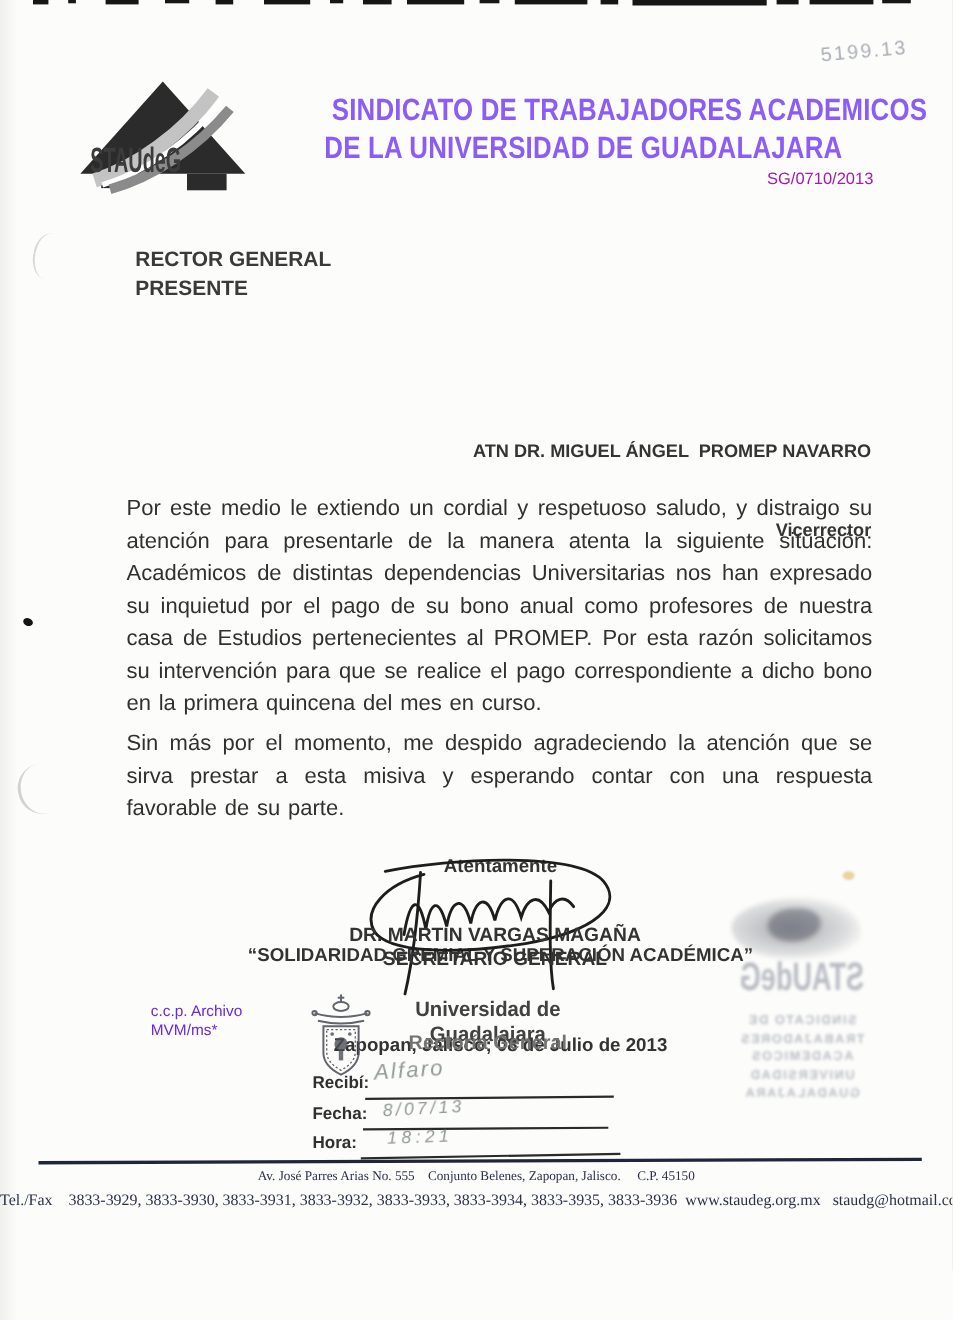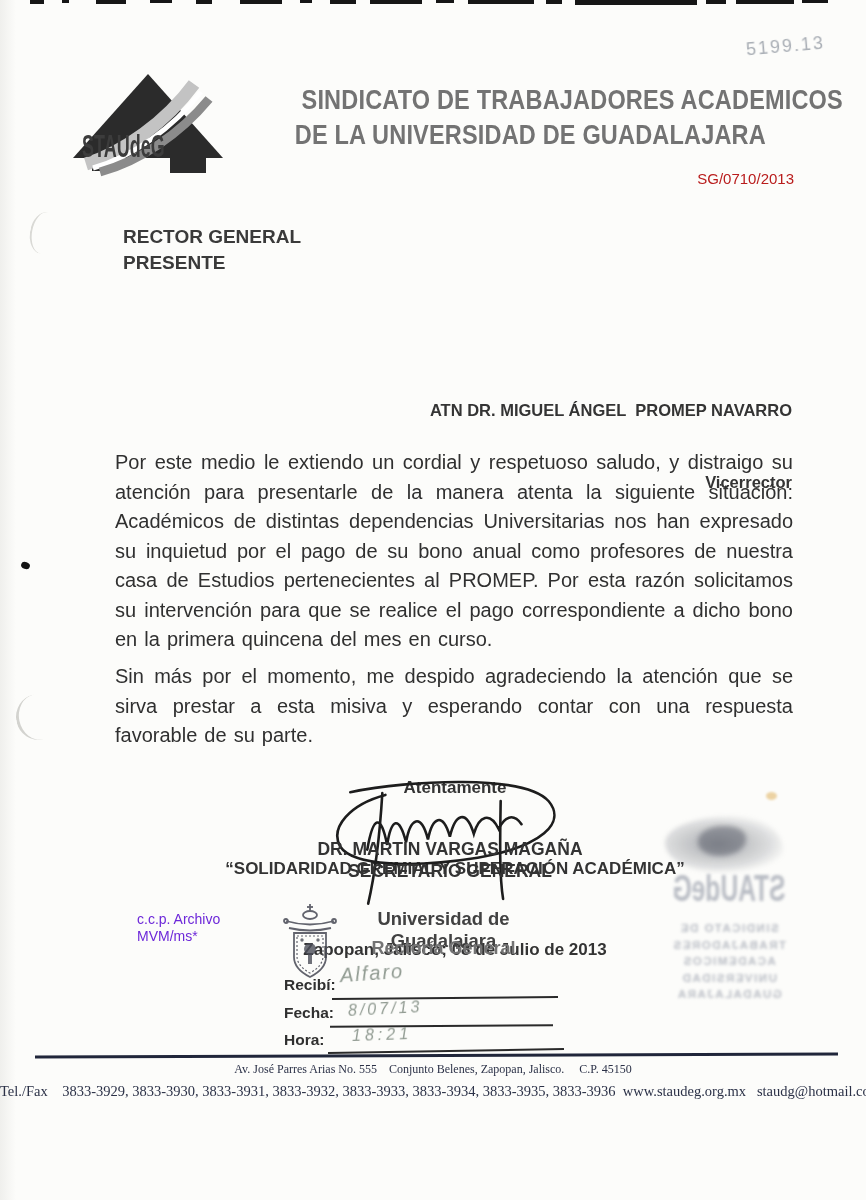--- a/index.html
+++ b/index.html
@@ -16,26 +16,26 @@
     border-left:2px solid #d9d9d5;border-radius:50%;transform:rotate(10deg);}
   .arc2{position:absolute;left:16px;top:694px;width:42px;height:46px;
     border-left:3px solid #d3d3cf;border-radius:50%;transform:rotate(-12deg);}
   .ink-dot{position:absolute;left:21px;top:562px;width:9px;height:7px;
     background:#141414;border-radius:50%;transform:rotate(20deg);}
   
   .logo-svg{position:absolute;left:70px;top:72px;}
   .logo-text{position:absolute;left:82px;top:128px;font-size:25px;font-weight:700;
     color:#3c3c3c;transform:scale(.72,1.28);transform-origin:0 0;letter-spacing:0;}
   .title-block{position:absolute;left:250px;top:82px;width:530px;text-align:center;
-    font-weight:700;color:#737373;line-height:35px;font-size:28px;}
+    font-weight:700;color:#8b5cf6;line-height:35px;font-size:28px;}
   .title-line{display:inline-block;transform:scaleX(.84);transform-origin:50% 50%;
     white-space:nowrap;letter-spacing:.2px;}
   .folio{position:absolute;left:746px;top:36px;font-size:18px;color:#a9aeb5;
     letter-spacing:2px;transform:rotate(-5deg);filter:blur(.3px);}
-  .reference{position:absolute;right:72px;top:170px;font-size:15px;color:#b91c1c;}
+  .reference{position:absolute;right:72px;top:154px;font-size:15px;color:#a21caf;}
   
   .recipient{position:absolute;left:123px;top:224px;font-size:19px;font-weight:700;
     color:#3a3a3a;line-height:26px;}
   .attention{position:absolute;right:74px;top:350px;text-align:right;font-weight:700;
     color:#343434;font-size:16.5px;line-height:24px;white-space:pre;}
   .para{position:absolute;left:115px;width:678px;font-size:20px;line-height:29.5px;
     text-align:justify;text-align-last:left;color:#303030;word-spacing:1.5px;}
   .p1{top:428px;} .p2{top:642px;}
   .closing{position:absolute;left:120px;top:720px;width:670px;text-align:center;
     font-weight:700;font-size:17px;line-height:27px;color:#333;white-space:pre;}

